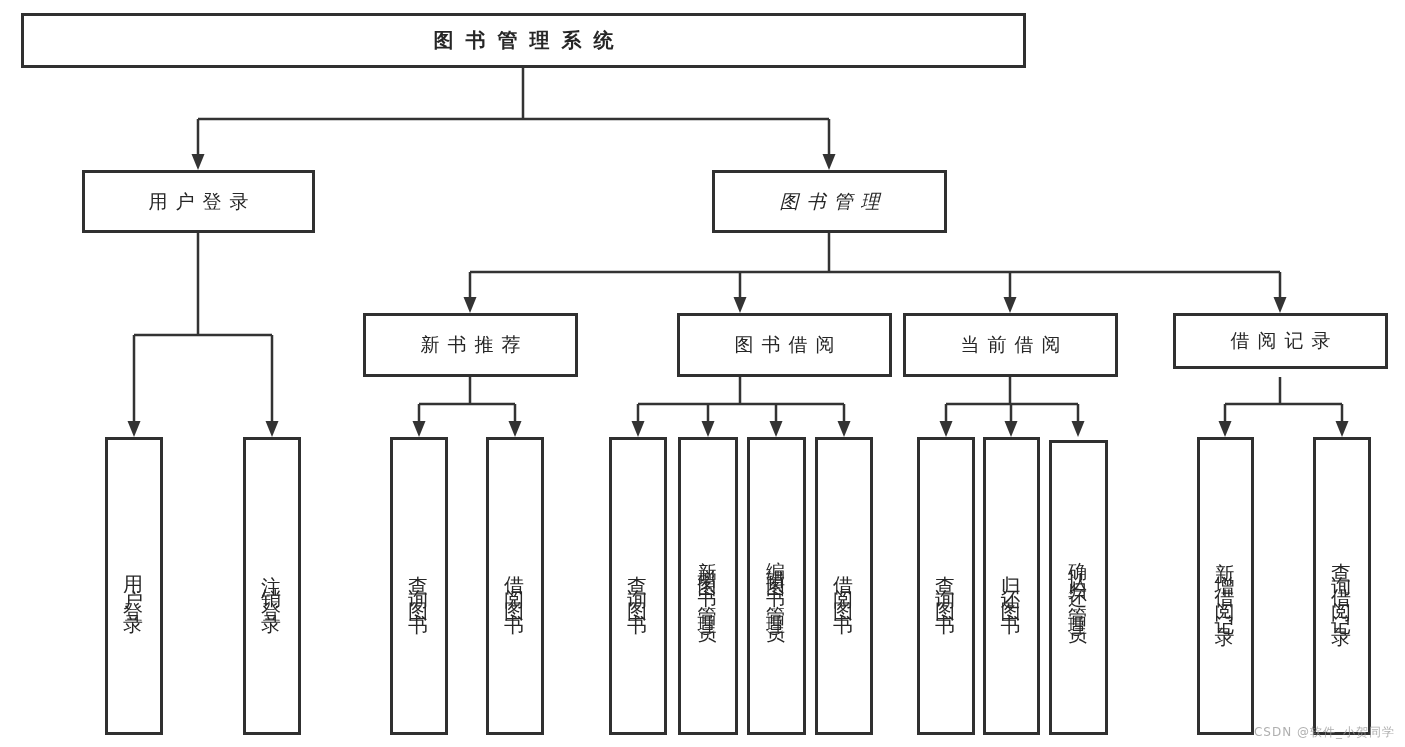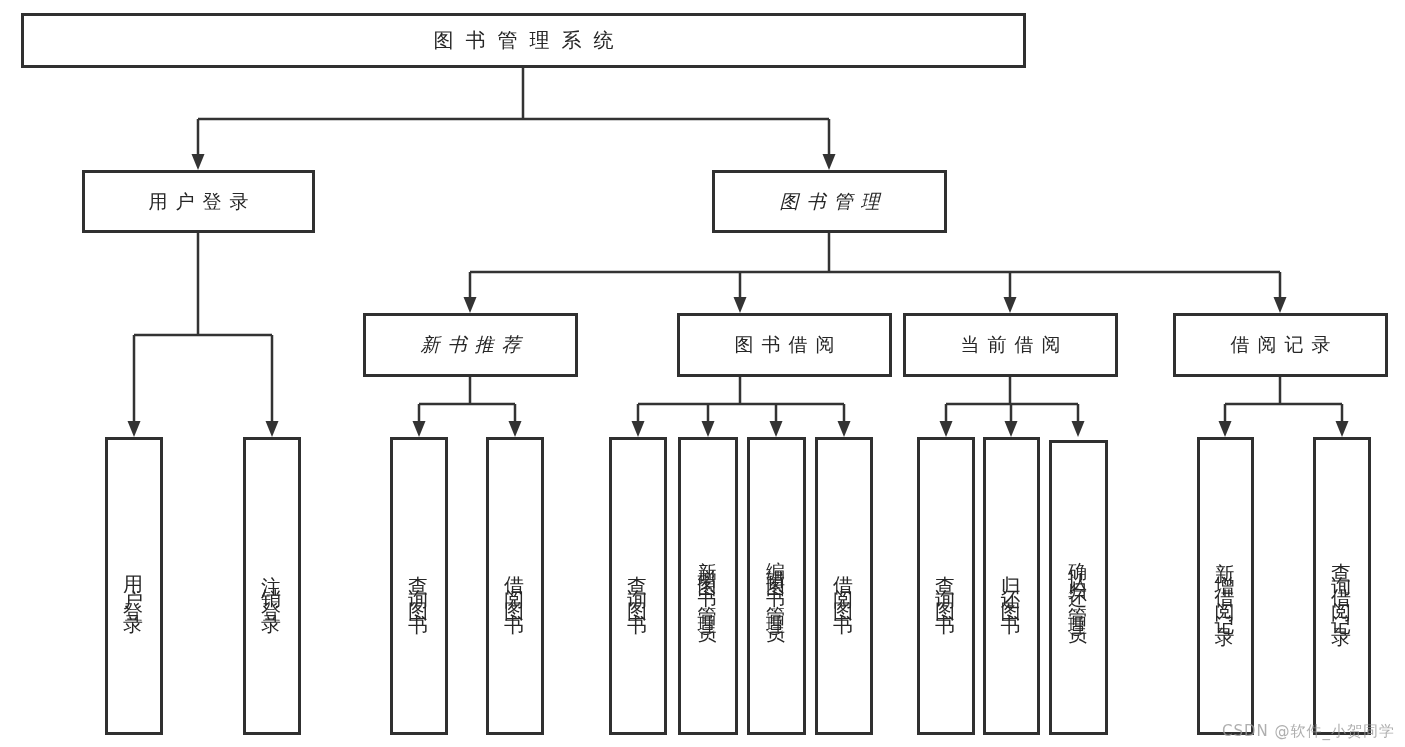--- a/index.html
+++ b/index.html
@@ -36,38 +36,39 @@
     font-size:19px;
     letter-spacing:8px;
     text-indent:8px; 
     white-space:nowrap;
     color:#262626;
   }
   .node.root {
     font-size:20px;
     letter-spacing:12px;
     text-indent:12px;
+    font-weight:bold;
   }
   .node.leaf {
     writing-mode:vertical-rl;
     text-orientation:mixed;
     font-size:20px;
     letter-spacing:13px;
     text-indent:0;
     white-space:normal;
   }
   .node.leaf.tight {
     font-size:19px;
     letter-spacing:9px;
   }
   .watermark {
     position:absolute;
     right:10px;
     bottom:6px;
-    font-size:15px;
+    font-size:12px;
     letter-spacing:1px;
     color:rgba(155,155,155,0.8);
     pointer-events:none;
   }
 </style>
 </head>
 <body>
 
 <div class="canvas">
 
@@ -108,24 +109,24 @@
     <path d="M1280,377 L1280,404 M1225,404 L1342,404 M1225,404 L1225,423 M1342,404 L1342,423"></path>
     <use href="#arr" x="1225" y="437"></use>
     <use href="#arr" x="1342" y="437"></use>
   </svg>
 
   <div class="node root" style="left:21px; top:13px; width:1005px; height:55px;">图书管理系统</div>
 
   <div class="node" style="left:82px; top:170px; width:233px; height:63px;">用户登录</div>
   <div class="node" style="left:712px; top:170px; width:235px; height:63px;font-style:italic;">图书管理</div>
 
-  <div class="node" style="left:363px; top:313px; width:215px; height:64px;font-style:italic;">新书推荐</div>
+  <div class="node" style="left:363px; top:313px; width:215px; height:64px;">新书推荐</div>
   <div class="node" style="left:633px; top:313px; width:215px; height:64px;margin-left:44px;">图书借阅</div>
   <div class="node" style="left:903px; top:313px; width:215px; height:64px;">当前借阅</div>
-  <div class="node" style="left:1173px; top:313px; width:215px; height:64px;">借阅记录</div>
+  <div class="node" style="left:1173px; top:313px; width:215px; height:56px;">借阅记录</div>
 
   <div class="node leaf" style="left:105px; top:437px; width:58px; height:298px;">用户登录</div>
   <div class="node leaf" style="left:243px; top:437px; width:58px; height:298px;">注销登录</div>
 
   <div class="node leaf" style="left:390px; top:437px; width:58px; height:298px;">查询图书</div>
   <div class="node leaf" style="left:486px; top:437px; width:58px; height:298px;">借阅图书</div>
 
   <div class="node leaf" style="left:609px; top:437px; width:58px; height:298px;">查询图书</div>
   <div class="node leaf tight" style="left:678px; top:437px; width:60px; height:298px;">新增图书（管理员）</div>
   <div class="node leaf tight" style="left:747px; top:437px; width:59px; height:298px;">编辑图书（管理员）</div>

